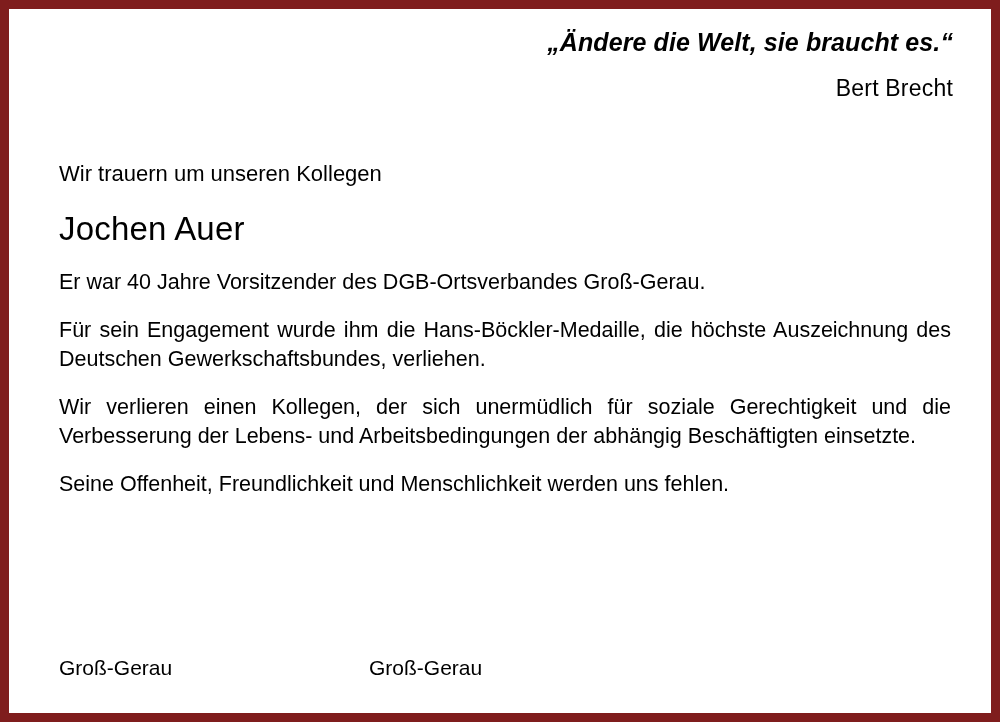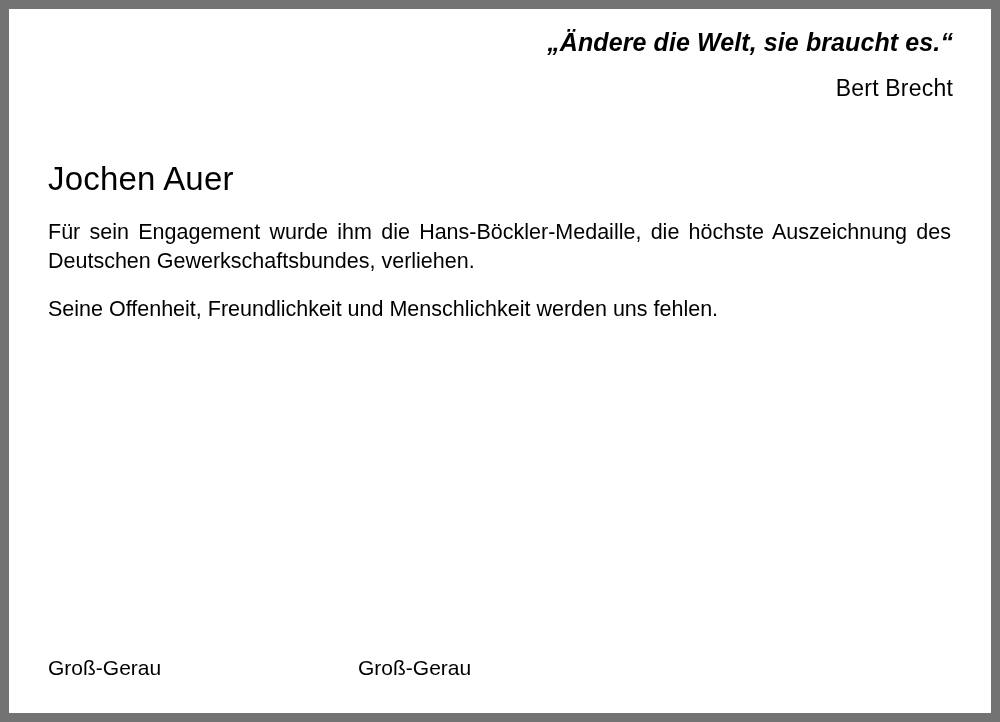--- a/index.html
+++ b/index.html
@@ -10,22 +10,23 @@
   body {
     font-family: "Liberation Sans", sans-serif;
     color: #000000;
   }
   .obituary {
     position: relative;
     width: 1000px;
     height: 722px;
     box-sizing: border-box;
     background: #ffffff;
-    border: 9px solid #737373;
+    border: 9px solid #7f1d1d;
     overflow: hidden;
+    padding-left: 11px;
   }
   .inner {
     position: relative;
     width: 100%;
     height: 100%;
     box-sizing: border-box;
     background: #ffffff;
     padding: 18px 30px 0 30px;
   }
   .quote-block {
@@ -101,22 +102,25 @@
 
 <div class="obituary">
   <div class="inner">
 
     <div class="quote-block">
       <div class="quote">„Ändere die Welt, sie braucht es.“</div>
       <div class="quote-author">Bert Brecht</div>
     </div>
 
     <div class="body-block">
+      <p class="lead">Wir trauern um unseren Kollegen</p>
       <div class="name">Jochen Auer</div>
+      <p class="para nojust">Er war 40 Jahre Vorsitzender des DGB-Ortsverbandes Groß-Gerau.</p>
       <p class="para">Für sein Engagement wurde ihm die Hans-Böckler-Medaille, die höchste Auszeichnung des Deutschen Gewerkschaftsbundes, verliehen.</p>
+      <p class="para">Wir verlieren einen Kollegen, der sich unermüdlich für soziale Gerechtigkeit und die Verbesserung der Lebens- und Arbeitsbedingungen der abhängig Beschäftigten einsetzte.</p>
       <p class="para nojust last">Seine Offenheit, Freundlichkeit und Menschlichkeit werden uns fehlen.</p>
     </div>
 
     <div class="signers">
       <div class="signers-row">
         <div class="signer">
           <div class="place">Groß-Gerau</div>
         </div>
         <div class="signer">
           <div class="place">Groß-Gerau</div>

